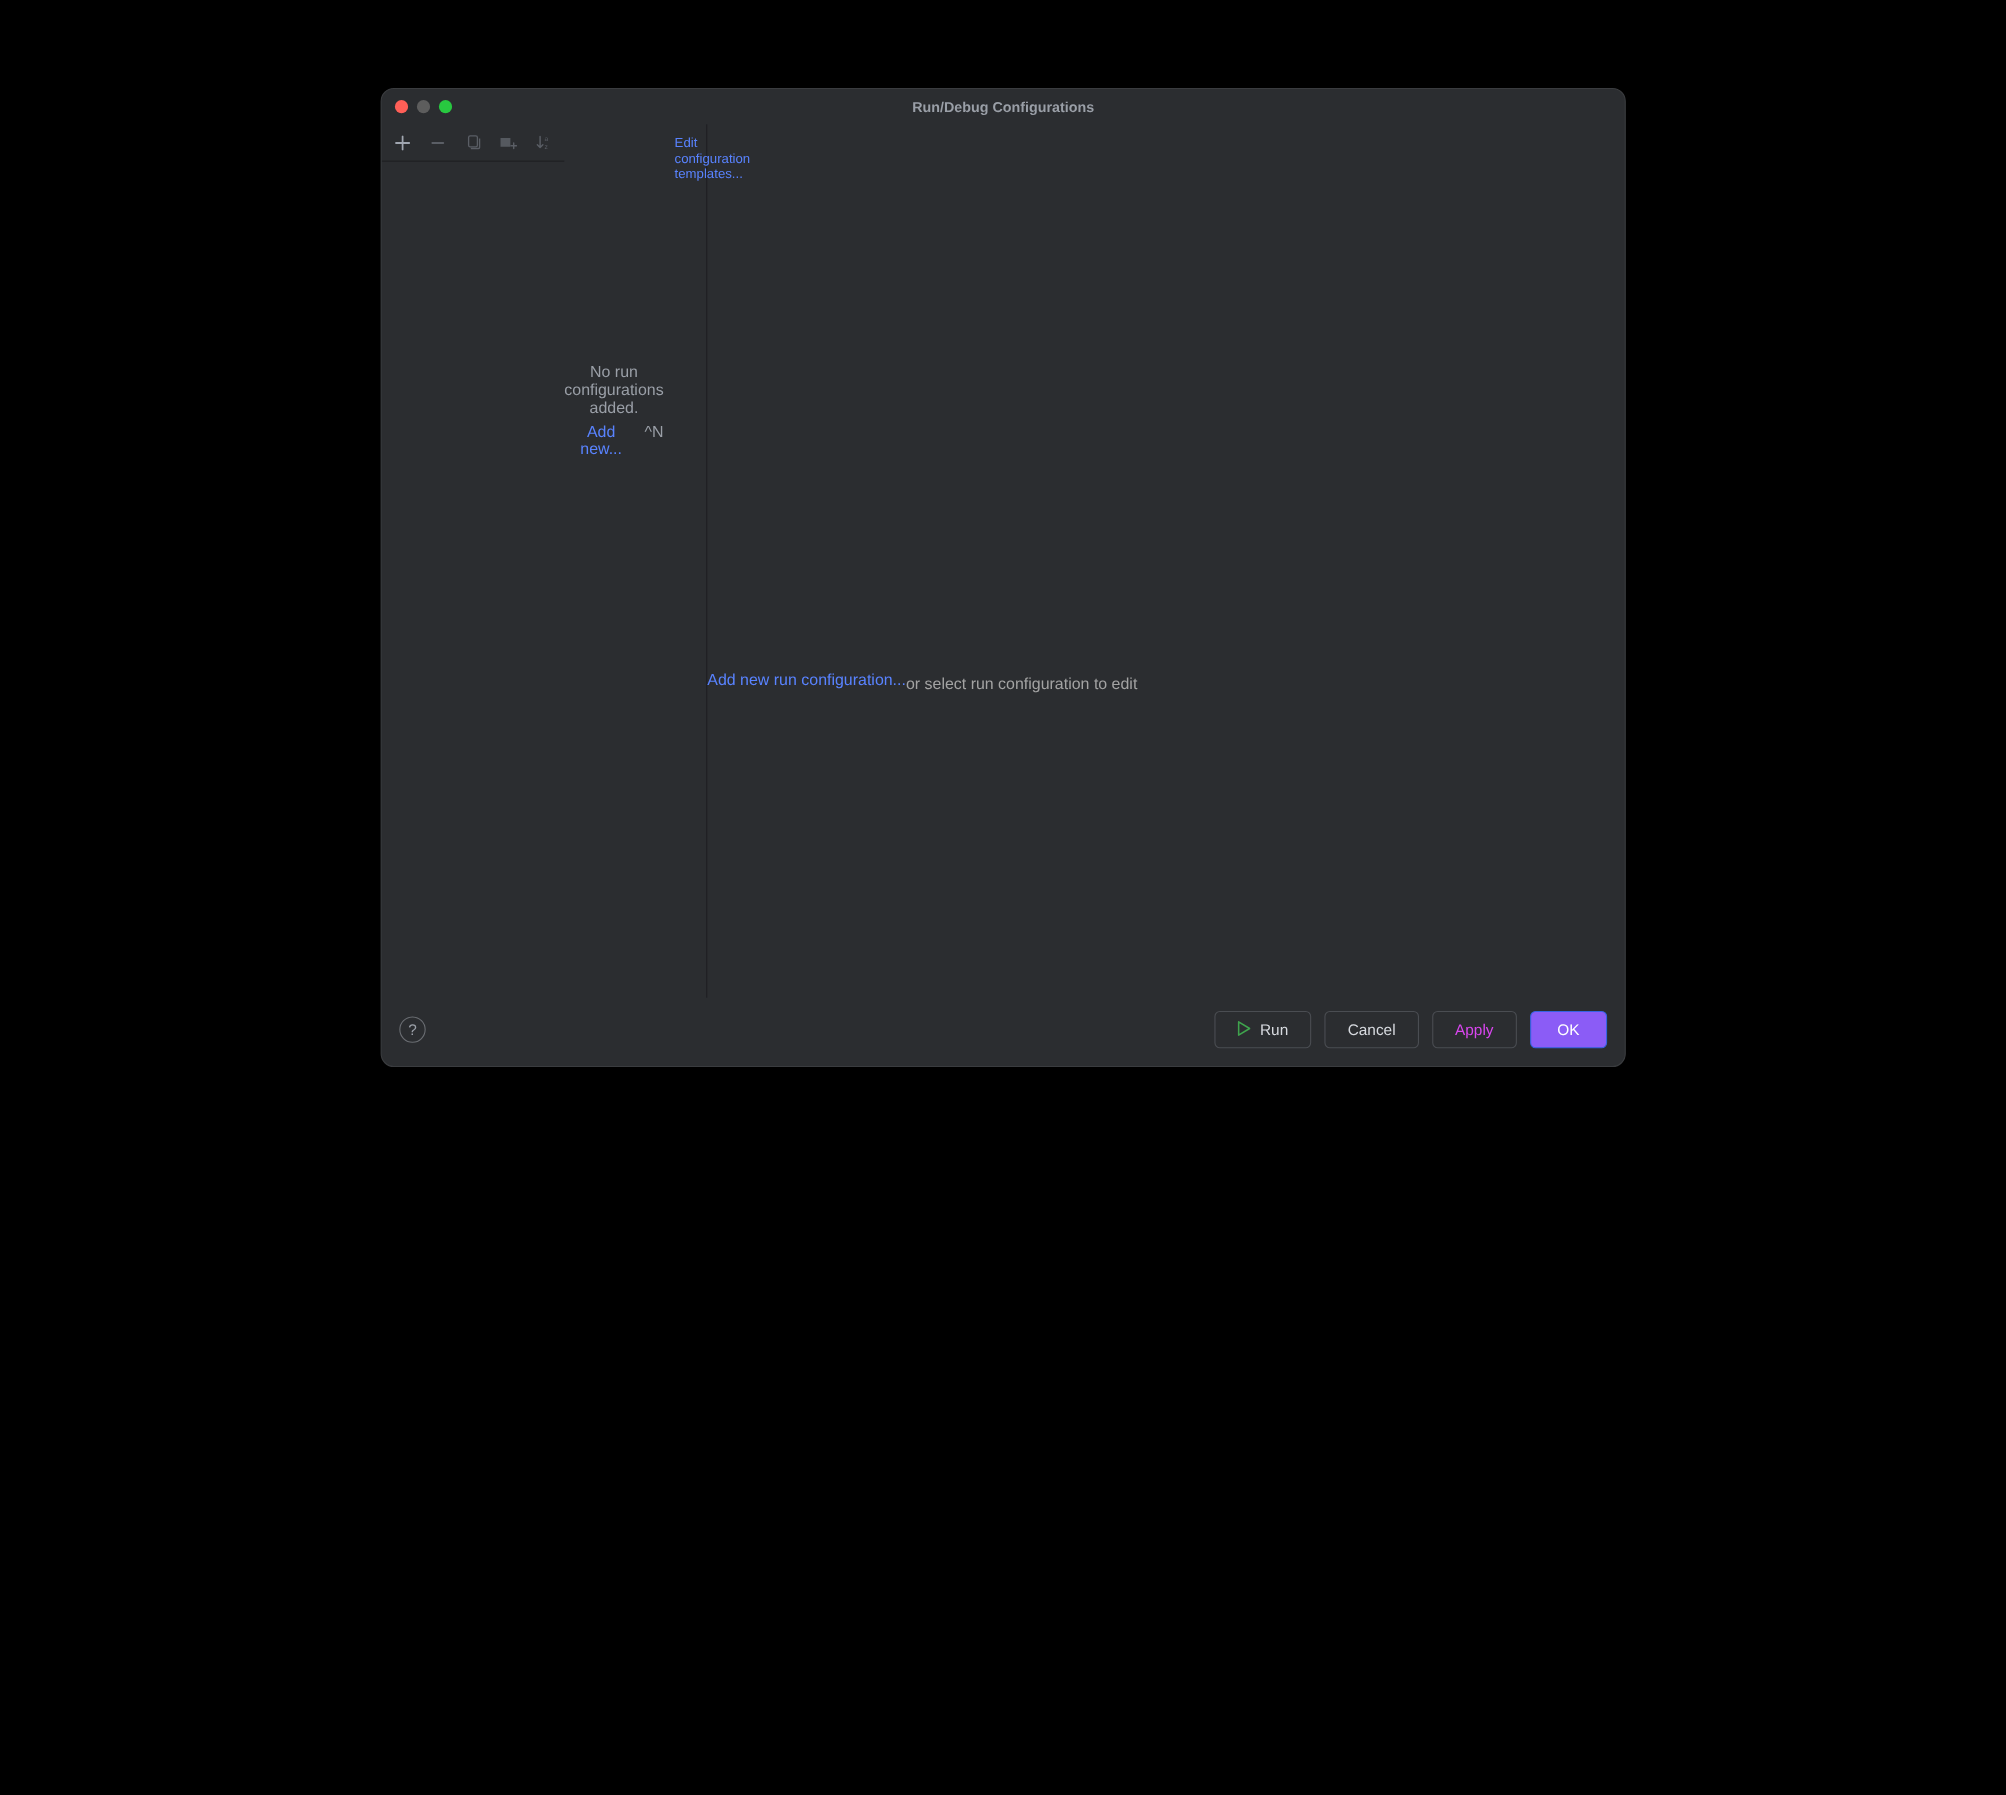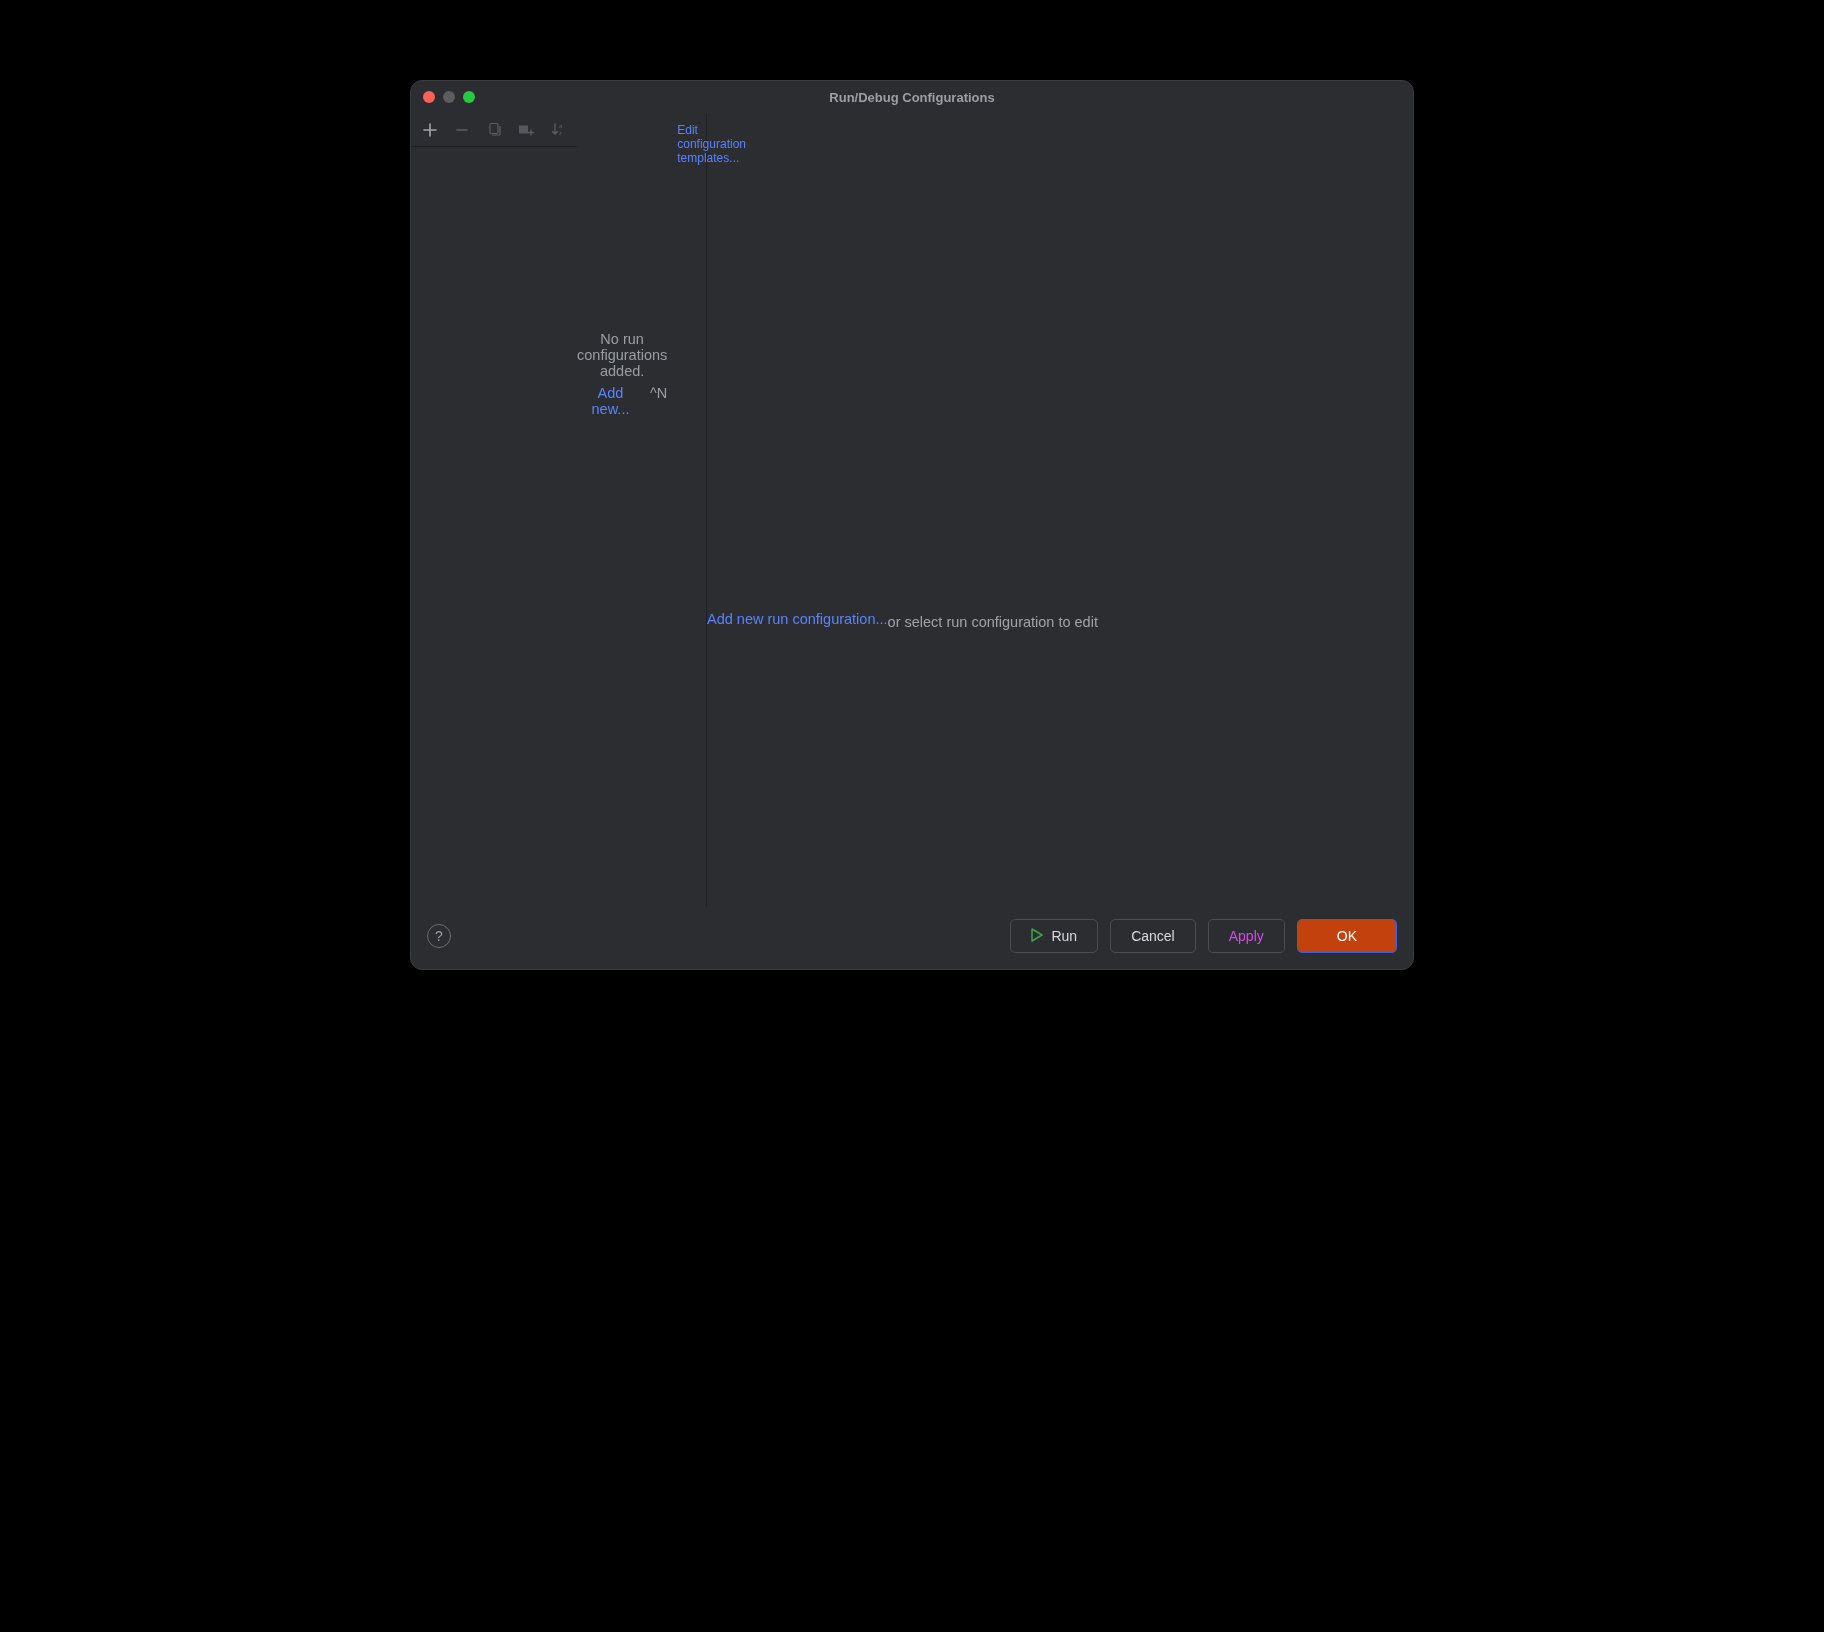--- a/index.html
+++ b/index.html
@@ -7,21 +7,21 @@
       background: #000;
       width: 1824px;
       height: 1632px;
       font-family: -apple-system, BlinkMacSystemFont, "Segoe UI", sans-serif;
       display: flex;
       align-items: flex-start;
       justify-content: center;
       padding-top: 80px;
     }
     .window {
-      width: 1004px;
+      width: 1132px;
       height: 890px;
       background: #2b2d30;
       border-radius: 12px;
       border: 1px solid #3a3c3f;
       box-shadow: 0 20px 60px rgba(0,0,0,0.7);
       display: flex;
       flex-direction: column;
       overflow: hidden;
     }
     .titlebar {
@@ -136,24 +136,24 @@
       align-items: center;
       gap: 8px;
       cursor: pointer;
       color: #d7dadf;
       background: transparent;
       border: 1px solid #4a4d52;
     }
     .btn-run-icon { color: #3fa34d; }
     .btn-apply { color: #d946ef; }
     .btn-primary {
-      background: #c2410c;
+      background: #8b5cf6;
       border-color: #3662e3;
       color: #fff;
-      padding: 0 39px;
+      padding: 0 24px;
     }
   </style>
 </head>
 <body>
 
 <div class="window">
   <div class="titlebar">
     <div class="traffic-lights">
       <div class="tl tl-close"></div>
       <div class="tl tl-min"></div>

